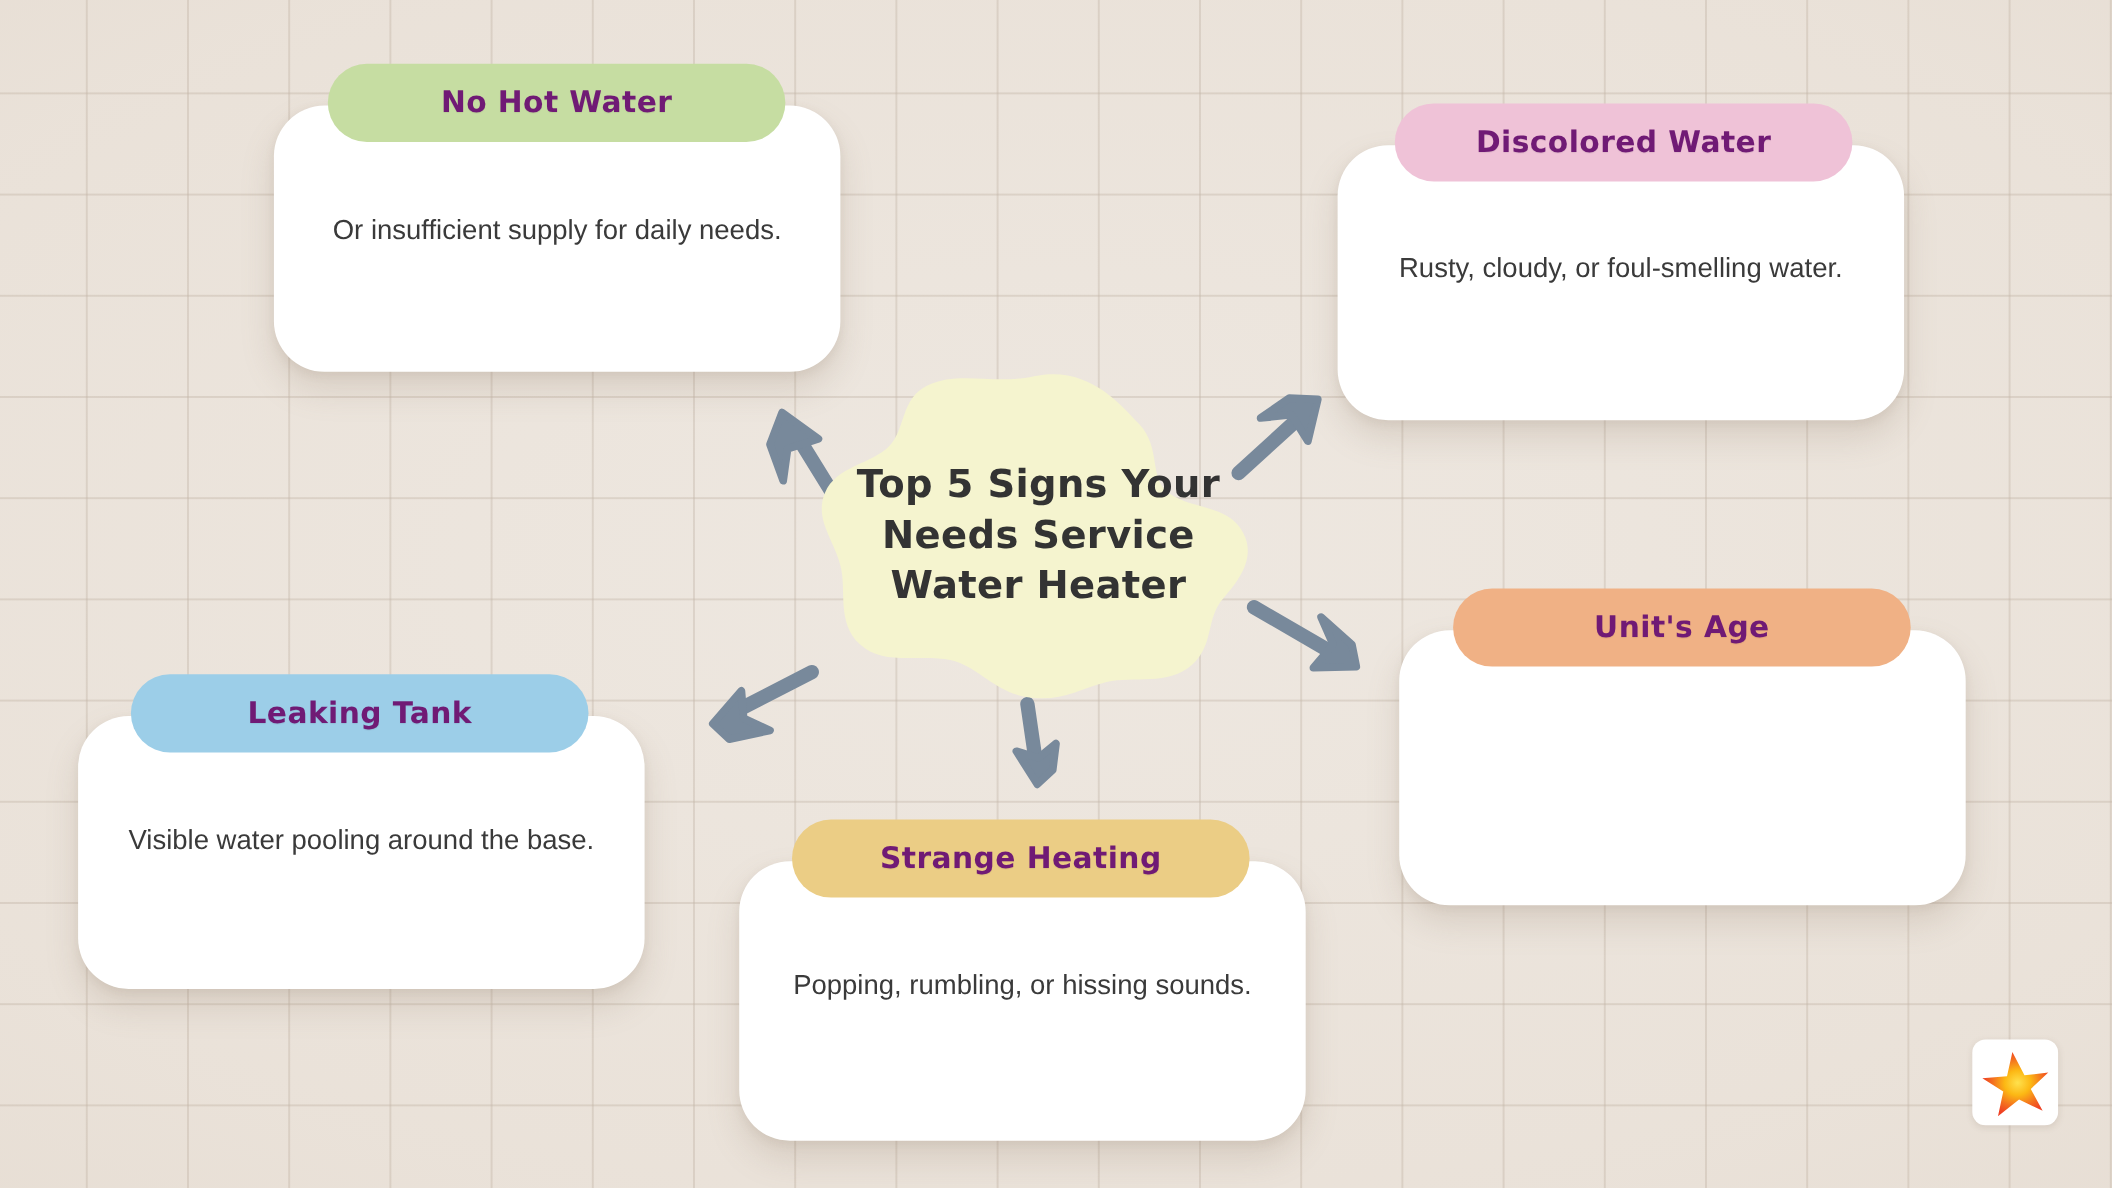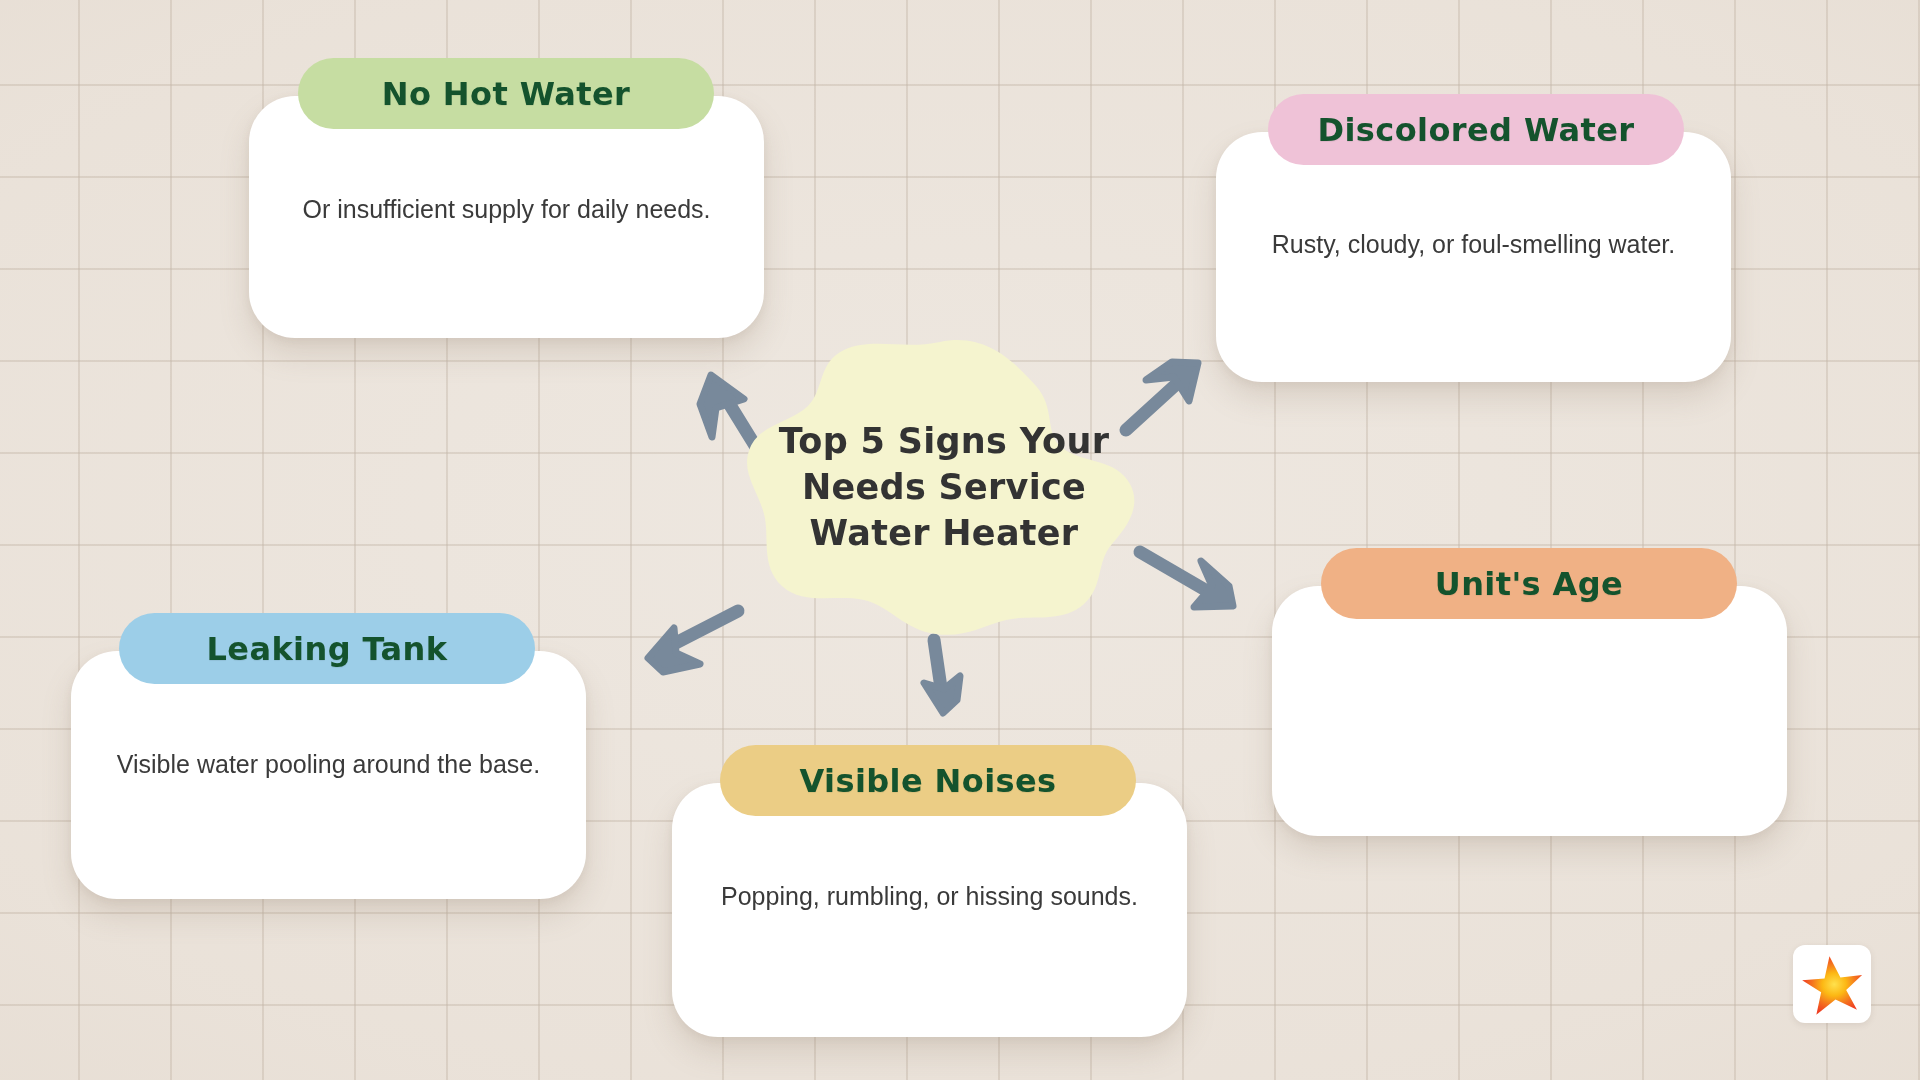--- a/index.html
+++ b/index.html
@@ -26,24 +26,24 @@
   .card-body{
     position:absolute;left:0;top:38px;
     background:#fff;
     border-radius:46px;
     box-shadow:0 16px 30px rgba(140,120,102,.20), 0 3px 8px rgba(140,120,102,.10);
   }
   .card-pill{
     position:absolute;
     border-radius:999px;
     display:flex;align-items:center;justify-content:center;
-    color:#14532d;
+    color:#701a75;
     font-family:"DejaVu Sans",sans-serif;
     font-weight:700;
-    font-size:32px;
+    font-size:27px;
     letter-spacing:.4px;
     text-shadow:0 1px 1px rgba(0,0,0,.07);
     z-index:3;
   }
   .card-desc{
     position:absolute;left:0;right:0;
     text-align:center;
     color:#3a3a3a;
     font-size:25px;
     font-family:"Liberation Sans",sans-serif;
@@ -55,21 +55,21 @@
   #card-nohotwater{left:249px;top:58px;width:515px;height:280px;}
   #card-nohotwater .card-body{width:515px;height:242px;}
   #card-nohotwater .card-pill{left:49px;top:0;width:416px;height:71px;background:#c6dda2;}
   #card-nohotwater .card-desc{top:135px;}
 
   #card-discolored{left:1216px;top:94px;width:515px;height:290px;}
   #card-discolored .card-body{width:515px;height:250px;}
   #card-discolored .card-pill{left:52px;top:0;width:416px;height:71px;background:#efc2d7;}
   #card-discolored .card-desc{top:134px;}
 
-  #card-unitsage{left:1272px;top:548px;width:426px;height:290px;}
+  #card-unitsage{left:1272px;top:535px;width:426px;height:290px;}
   #card-unitsage .card-body{width:515px;height:250px;}
   #card-unitsage .card-pill{left:49px;top:0;width:416px;height:71px;background:#f0b185;}
   #card-unitsage .card-desc{top:134px;}
 
   #card-leaking{left:71px;top:613px;width:515px;height:358px;}
   #card-leaking .card-body{width:515px;height:248px;}
   #card-leaking .card-pill{left:48px;top:0;width:416px;height:71px;background:#9ccee8;}
   #card-leaking .card-desc{top:135px;}
 
   #card-strange{left:672px;top:745px;width:515px;height:292px;}
@@ -197,21 +197,21 @@
 </div>
 
 <div class="card" id="card-leaking">
   <div class="card-body"></div>
   <div class="card-pill">Leaking Tank</div>
   <div class="card-desc">Visible water pooling around the base.</div>
 </div>
 
 <div class="card" id="card-strange">
   <div class="card-body"></div>
-  <div class="card-pill">Visible Noises</div>
+  <div class="card-pill">Strange Heating</div>
   <div class="card-desc">Popping, rumbling, or hissing sounds.</div>
 </div>
 
 <div id="branding">
   <div id="brand-logo">
     <svg width="66" height="66" viewBox="0 0 100 100">
       <defs>
         <radialGradient id="starGrad" cx="52%" cy="50%" r="52%">
           <stop offset="0%" stop-color="#ffe14d"></stop>
           <stop offset="38%" stop-color="#fcb814"></stop>

